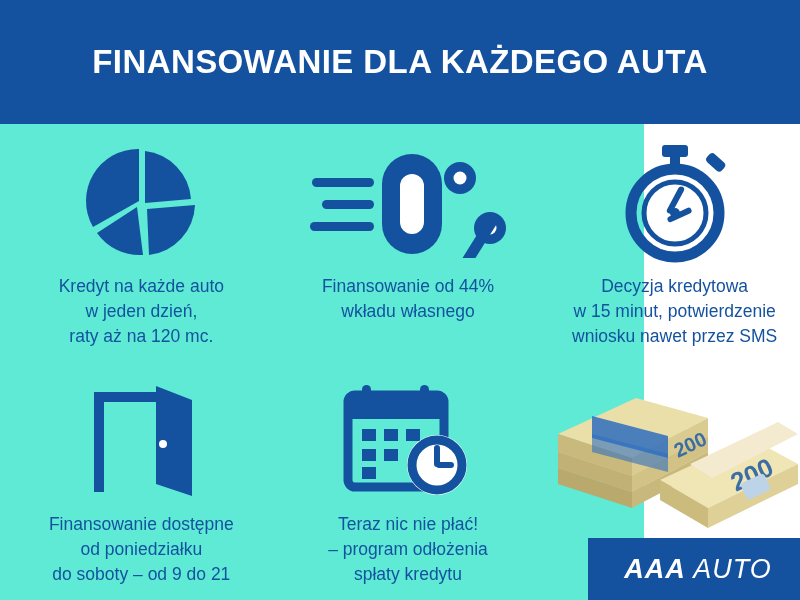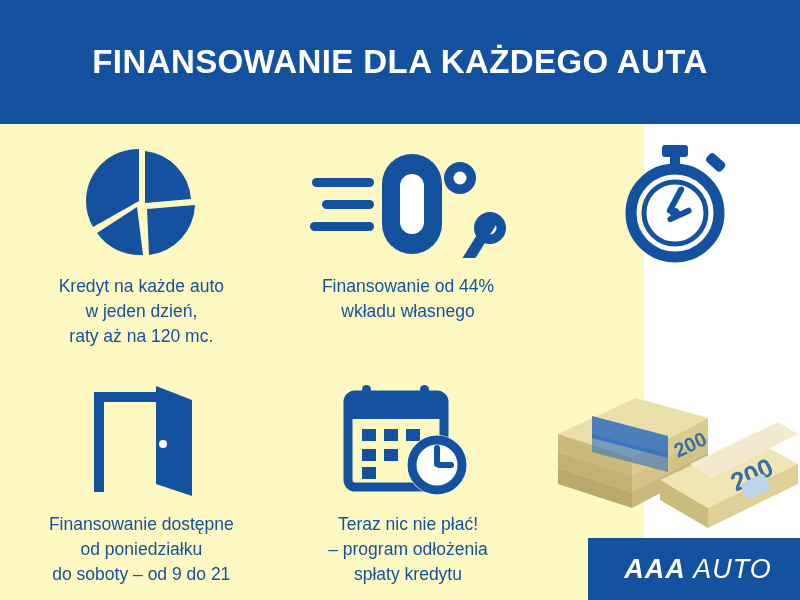--- a/index.html
+++ b/index.html
@@ -10,21 +10,21 @@
     width: 800px;
     height: 600px;
     background: #ffffff;
     font-family: "Liberation Sans", sans-serif;
     overflow: hidden;
   }
   .banner {
     position: relative;
     width: 644px;
     height: 600px;
-    background: #fef9c3;
+    background: #5eead4;
     box-sizing: border-box;
   }
   .header {
     position: absolute;
     left: 0;
     top: 0;
     width: 800px;
     height: 124px;
     background: #14529f;
     display: flex;
@@ -163,20 +163,23 @@
           <rect x="52" y="4" width="26" height="12" rx="3" class="blue"></rect>
           <rect x="96" y="16" width="20" height="11" rx="4" transform="rotate(42 106 21)" class="blue"></rect>
           <circle cx="65" cy="72" r="44" fill="none" stroke="#14529f" stroke-width="11"></circle>
           <circle cx="65" cy="72" r="31" fill="none" stroke="#14529f" stroke-width="5"></circle>
           <rect x="62" y="44" width="6" height="30" rx="3" class="blue" transform="rotate(28 65 60)"></rect>
           <rect x="62" y="68" width="6" height="26" rx="3" class="blue" transform="rotate(-115 65 76)"></rect>
           <circle cx="65" cy="72" r="5" class="blue"></circle>
           <rect x="60" y="14" width="10" height="16" class="blue"></rect>
         </svg>
       </div>
+      <div class="caption">Decyzja kredytowa
+w 15 minut, potwierdzenie
+wniosku nawet przez SMS</div>
     </div>
 
     <div class="cell">
       <div class="icon-wrap">
         <svg width="130" height="115" viewBox="0 0 130 115">
           <rect x="18" y="8" width="10" height="100" class="blue"></rect>
           <rect x="28" y="8" width="52" height="10" class="blue"></rect>
           <path d="M80 2 L116 16 L116 112 L80 100 Z" class="blue"></path>
           <circle cx="87" cy="60" r="4" fill="#ffffff"></circle>
         </svg>

